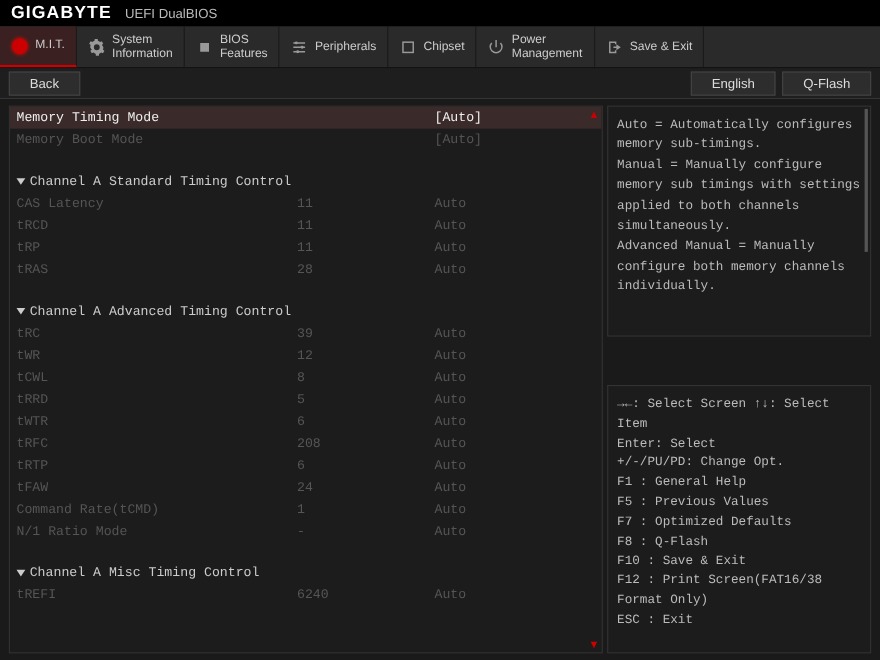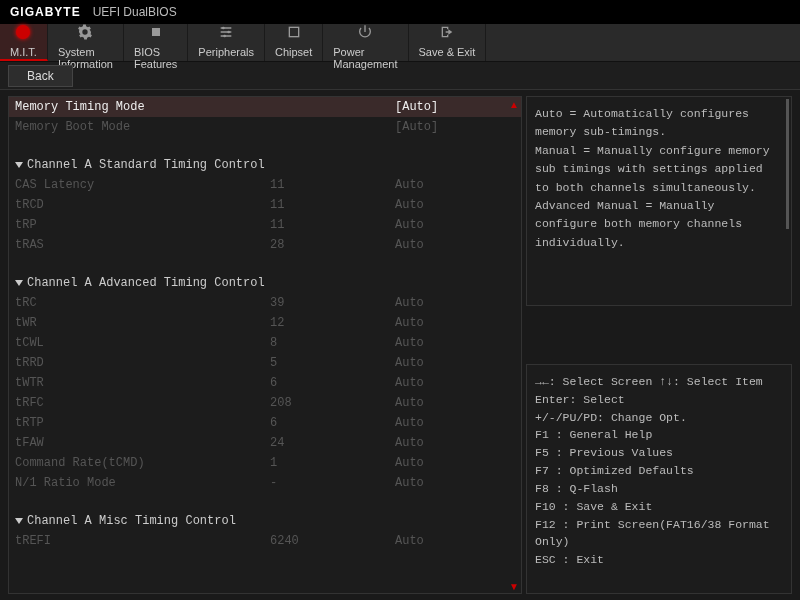--- a/index.html
+++ b/index.html
@@ -12,38 +12,37 @@
     overflow: hidden;
   }
   .header {
     height: 24px;
     background: #000;
     display: flex;
     align-items: center;
     padding: 0 10px;
     gap: 12px;
   }
-  .brand { color: #fff; font-weight: bold; font-size: 12px; letter-spacing: 1px; }
+  .brand { color: #fff; font-weight: bold; font-size: 16px; letter-spacing: 1px; }
   .subbrand { color: #bbb; font-size: 12px; text-align: right; }
   .tabs {
     height: 38px;
     background: #2a2a2a;
     display: flex;
     border-bottom: 1px solid #111;
   }
   .tab {
     display: flex;
     align-items: center;
     padding: 0 10px;
     gap: 6px;
     border-right: 1px solid #1a1a1a;
     color: #ccc;
     cursor: pointer;
     font-size: 11px;
-    flex-direction: column;
   }
   .tab.active {
     background: #3a2020;
     border-bottom: 2px solid #c00;
   }
   .tab-icon { width: 16px; height: 16px; display: flex; align-items: center; justify-content: center; }
   .tab-icon svg { width: 16px; height: 16px; fill: #999; }
   .dot-icon { width: 14px; height: 14px; border-radius: 50%; background: #c00; box-shadow: 0 0 4px #f00; }
   .tab-label { line-height: 1.1; }
   .subbar {
@@ -78,25 +77,25 @@
   }
   .left-pane {
     flex: 1;
     border: 1px solid #333;
     margin: 6px 4px 6px 8px;
     position: relative;
     background: #1c1c1c;
     overflow: hidden;
   }
   .right-col {
-    width: 266px;
+    width: 240px;
     margin: 6px 8px 6px 0;
     display: flex;
     flex-direction: column;
-    gap: 20px;
+    gap: 6px;
   }
   .info-pane {
     flex: 0 0 210px;
     border: 1px solid #333;
     padding: 8px;
     background: #1c1c1c;
     font-family: "Courier New", monospace;
     font-size: 11.5px;
     color: #bbb;
     line-height: 1.6;
@@ -211,20 +210,24 @@
         <svg viewBox="0 0 24 24">
           <path d="M4 4h10v4h-2V6H6v12h6v-2h2v4H4zM14 8l6 4-6 4v-3h-4v-2h4z"></path>
         </svg>
       </span>
     <span class="tab-label">Save &amp; Exit</span>
   </div>
 </div>
 
 <div class="subbar">
   <button class="back-btn">Back</button>
+  <div class="subbar-right">
+    <button class="lang-btn">English</button>
+    <button class="qflash-btn">Q-Flash</button>
+  </div>
 </div>
 
 <div class="main">
   <div class="left-pane">
     <div class="scroll-up">▲</div>
     <div class="settings-list" id="settings-list">
         <div class="row selected">
           <span class="label">Memory Timing Mode</span>
           <span class="detected"></span>
           <span class="value">[Auto]</span>

